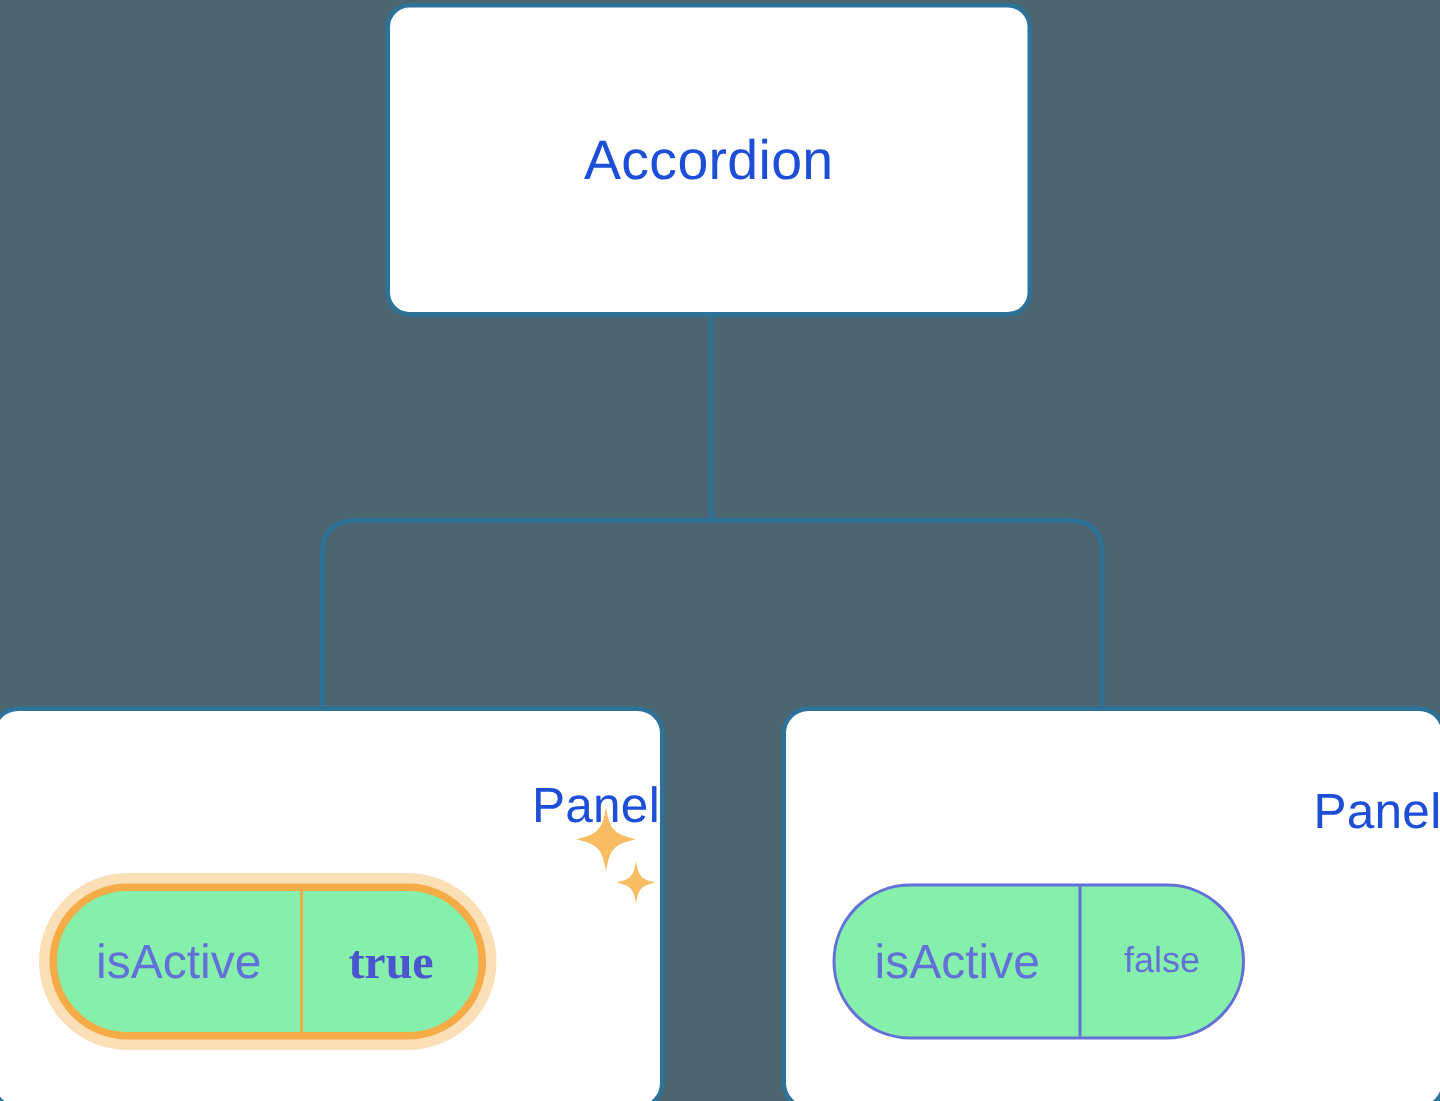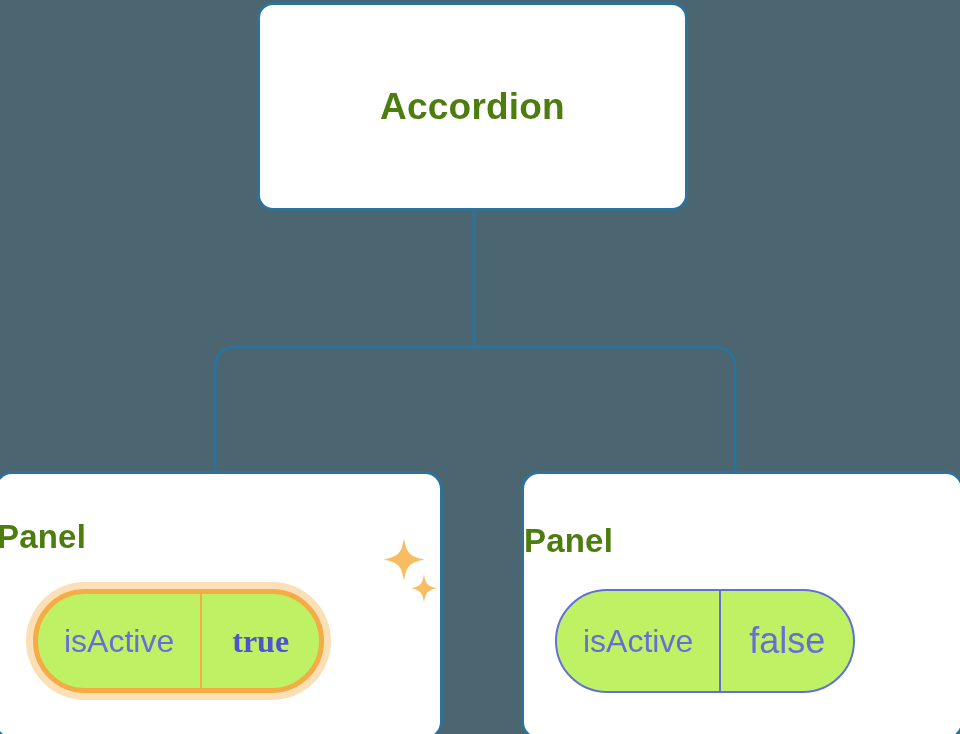--- a/index.html
+++ b/index.html
@@ -55,25 +55,25 @@
   }
   #node-panel-right {
     left: 521px;
     top: 471px;
     width: 443px;
     height: 269px;
     border-radius: 18px;
   }
 
   .node-title {
-    color: #4d7c0f;
+    color: #1d4ed8;
     font-size: 37px;
-    font-weight: 700;
+    font-weight: 400;
     letter-spacing: 0.2px;
-    text-align: left;
+    text-align: right;
     white-space: nowrap;
   }
   .panel-title {
     font-size: 33px;
     margin-top: 44px;
   }
   #node-panel-right .panel-title {
     margin-top: 48px;
   }
 
@@ -81,21 +81,21 @@
   .pill-wrap {
     position: absolute;
     display: flex;
     align-items: center;
   }
   .pill {
     display: flex;
     align-items: stretch;
     border-radius: 999px;
     box-sizing: border-box;
-    background: #bef264;
+    background: #86efac;
   }
   .pill-cell {
     display: flex;
     align-items: center;
     justify-content: center;
     box-sizing: border-box;
     white-space: nowrap;
   }
 
   
@@ -103,21 +103,21 @@
     border: 2px solid #6270d8;
   }
   .pill-default .pill-key {
     color: #6270d8;
     font-size: 32px;
     padding: 0 26px;
     border-right: 2px solid #6270d8;
   }
   .pill-default .pill-val {
     color: #6270d8;
-    font-size: 36px;
+    font-size: 24px;
     padding: 0 28px;
   }
 
   
   .pill-highlight {
     border: 5px solid #f5ab46;
     box-shadow: 0 0 0 7px rgba(248, 196, 122, 0.55);
   }
   .pill-highlight .pill-key {
     color: #6270d8;

